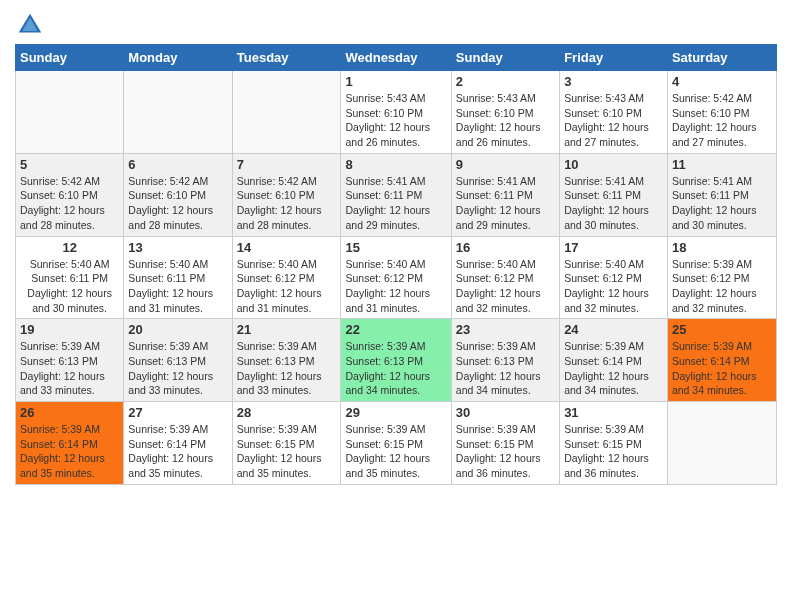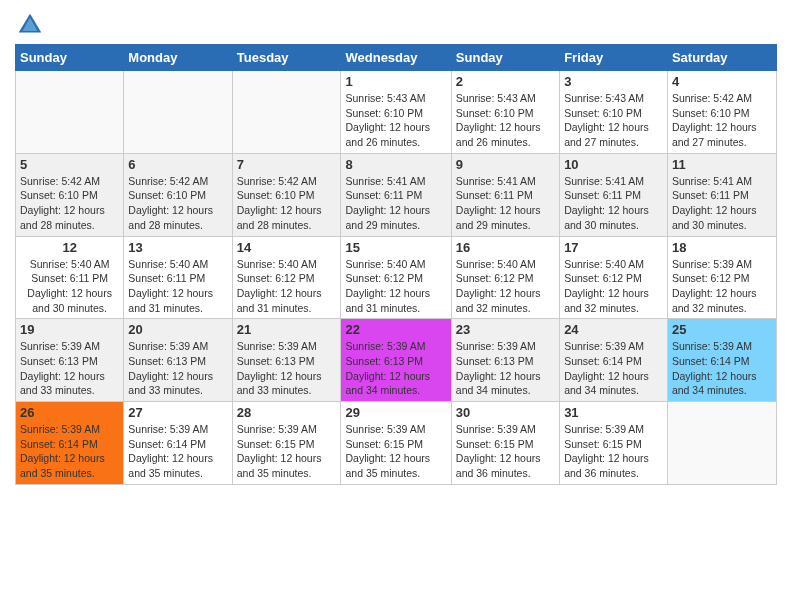--- a/index.html
+++ b/index.html
@@ -271,42 +271,42 @@
 Daylight: 12 hours
 and 33 minutes.</div>
         </td>
         <td style="background: rgb(240, 240, 240);">
           <span class="day-number">21</span>
           <div class="day-info" style="white-space: pre-line;">Sunrise: 5:39 AM
 Sunset: 6:13 PM
 Daylight: 12 hours
 and 33 minutes.</div>
         </td>
-        <td style="background: #d946ef; margin-top: 19px;">
+        <td style="background: #86efac; margin-top: 19px;">
           <span class="day-number">22</span>
           <div class="day-info" style="white-space: pre-line;">Sunrise: 5:39 AM
 Sunset: 6:13 PM
 Daylight: 12 hours
 and 34 minutes.</div>
         </td>
         <td style="background: rgb(240, 240, 240);">
           <span class="day-number">23</span>
           <div class="day-info" style="white-space: pre-line;">Sunrise: 5:39 AM
 Sunset: 6:13 PM
 Daylight: 12 hours
 and 34 minutes.</div>
         </td>
         <td style="background: rgb(240, 240, 240);">
           <span class="day-number">24</span>
           <div class="day-info" style="white-space: pre-line;">Sunrise: 5:39 AM
 Sunset: 6:14 PM
 Daylight: 12 hours
 and 34 minutes.</div>
         </td>
-        <td style="background: #7dd3fc; margin-left: 37px;">
+        <td style="background: #f97316; margin-left: 37px;">
           <span class="day-number">25</span>
           <div class="day-info" style="white-space: pre-line;">Sunrise: 5:39 AM
 Sunset: 6:14 PM
 Daylight: 12 hours
 and 34 minutes.</div>
         </td>
       </tr>
       <tr>
         <td style="background: #f97316;">
           <span class="day-number">26</span>

